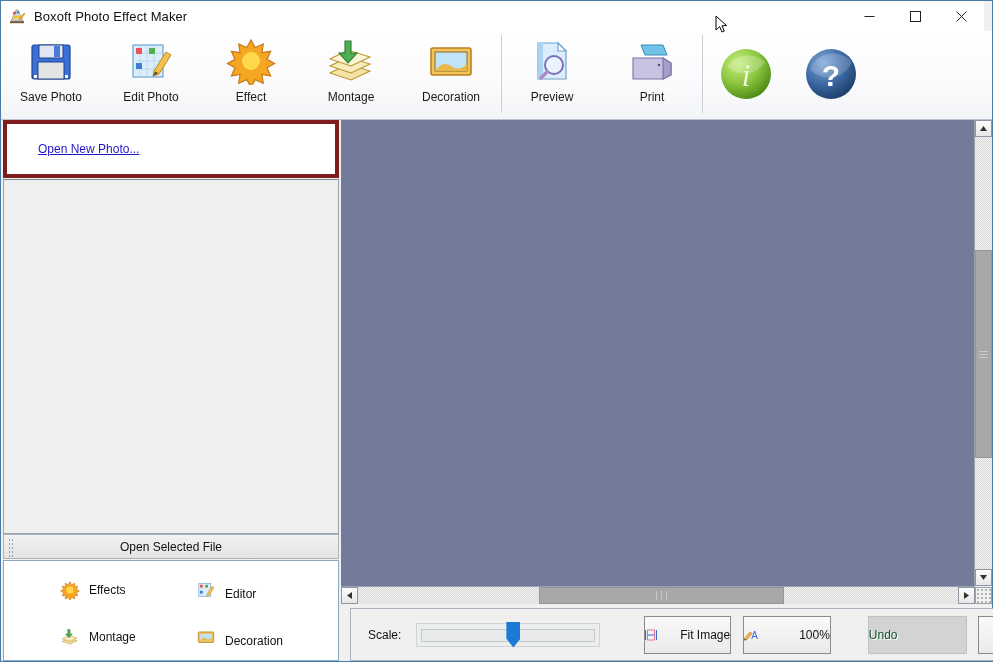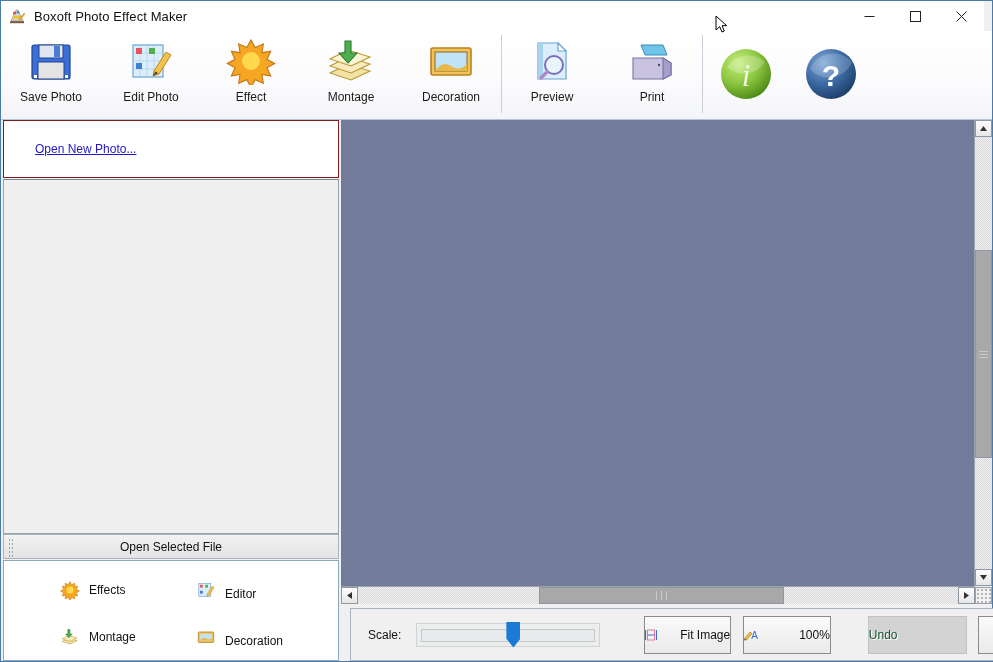--- a/index.html
+++ b/index.html
@@ -59,21 +59,21 @@
 
   
   .leftpane{
     position:absolute;left:2px;top:119px;width:336px;height:541px;
     box-sizing:border-box;
   }
   .open-new{
     position:absolute;left:0;top:0;width:336px;height:58px;
     box-sizing:border-box;
     background:#ffffff;
-    border:1px solid #7f1d1d;
+    border:4px solid #7f1d1d;
     display:flex;align-items:center;
   }
   .open-new a{
     margin-left:31px;color:#2117c8;text-decoration:underline;
     font-size:12px;cursor:pointer;
   }
   .filelist{
     position:absolute;left:0;top:59px;width:336px;height:355px;
     box-sizing:border-box;
     background:#efefef;

